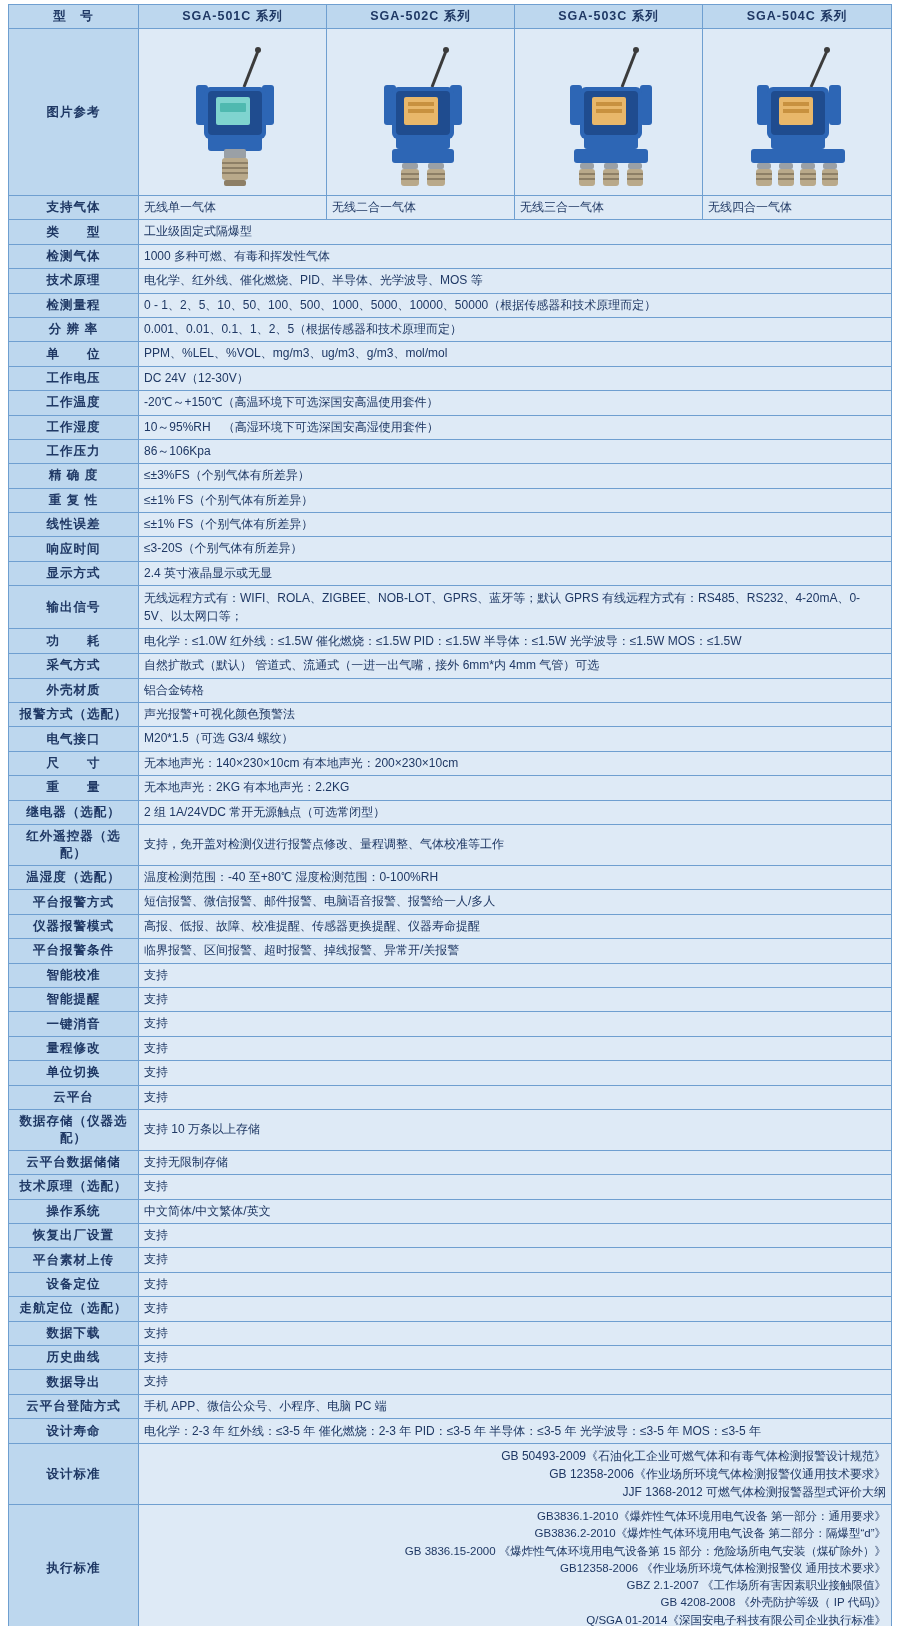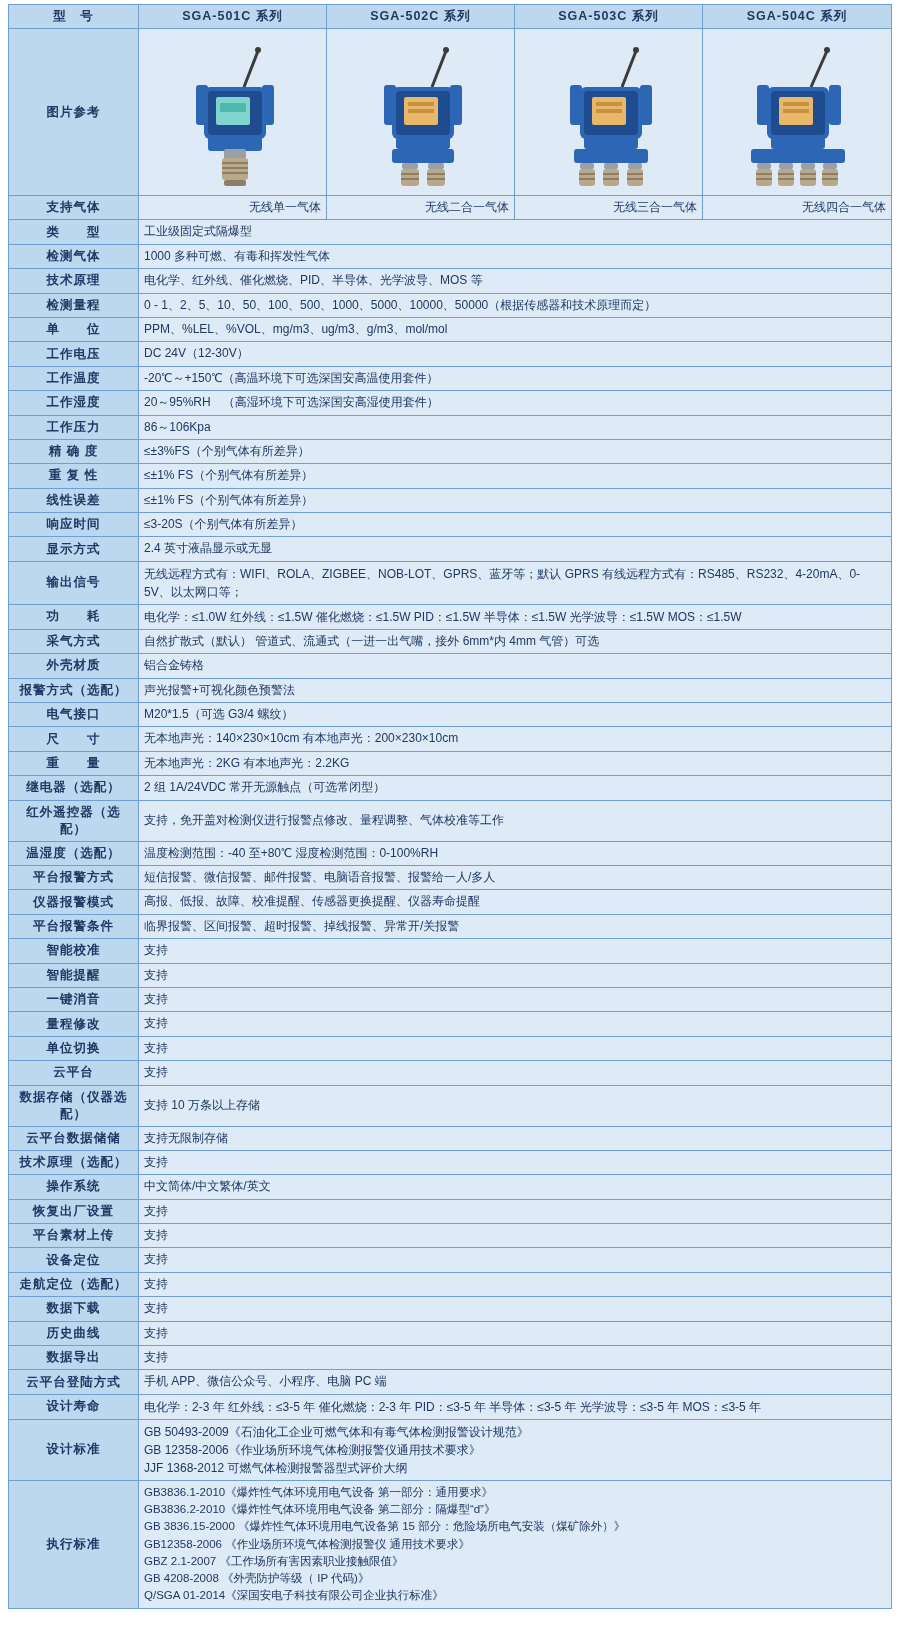--- a/index.html
+++ b/index.html
@@ -44,37 +44,37 @@
   }
   .val.multi { line-height: 1.5; }
   .hdr {
     background: #bdd7ee;
     color: #1f3864;
     font-weight: bold;
     text-align: center;
     font-size: 12.5px;
     letter-spacing: 1px;
   }
-  .ctr { text-align: right; }
+  .ctr { text-align: left; }
   .imgcell {
     background: #deeaf6;
     height: 160px;
     padding: 0;
     text-align: center;
     vertical-align: middle;
   }
   .devwrap {
     display: flex;
     align-items: flex-end;
     justify-content: center;
     height: 158px;
   }
   .kvw { display: inline-block; min-width: 150px; }
   .row-line { display: block; }
-  .notes div { white-space: nowrap; }
+  .notes div { white-space: nowrap; text-align: right; }
   .small { font-size: 11.5px; }
   td.val span { display: inline; margin-top: 44px; }
 </style>
 </head>
 <body>
 
 <div id="sheet">
   <table class="spec">
     <colgroup>
       <col style="width:130px">
@@ -223,34 +223,38 @@
       </tr>
       <tr>
         <td class="lab">技术原理</td>
         <td class="val" colspan="4">电化学、红外线、催化燃烧、PID、半导体、光学波导、MOS 等</td>
       </tr>
       <tr>
         <td class="lab">检测量程</td>
         <td class="val" colspan="4">0 - 1、2、5、10、50、100、500、1000、5000、10000、50000（根据传感器和技术原理而定）</td>
       </tr>
       <tr>
+        <td class="lab">分 辨 率</td>
+        <td class="val" colspan="4">0.001、0.01、0.1、1、2、5（根据传感器和技术原理而定）</td>
+      </tr>
+      <tr>
         <td class="lab">单　　位</td>
         <td class="val" colspan="4">PPM、%LEL、%VOL、mg/m3、ug/m3、g/m3、mol/mol</td>
       </tr>
       <tr>
         <td class="lab">工作电压</td>
         <td class="val" colspan="4">DC 24V（12-30V）</td>
       </tr>
       <tr>
         <td class="lab">工作温度</td>
         <td class="val" colspan="4">-20℃～+150℃（高温环境下可选深国安高温使用套件）</td>
       </tr>
       <tr>
         <td class="lab">工作湿度</td>
-        <td class="val" colspan="4">20～95%RH　（高湿环境下可选深国安高湿使用套件）</td>
+        <td class="val" colspan="4">10～95%RH　（高湿环境下可选深国安高湿使用套件）</td>
       </tr>
       <tr>
         <td class="lab">工作压力</td>
         <td class="val" colspan="4">86～106Kpa</td>
       </tr>
       <tr>
         <td class="lab">精 确 度</td>
         <td class="val" colspan="4">≤±3%FS（个别气体有所差异）</td>
       </tr>
       <tr>

